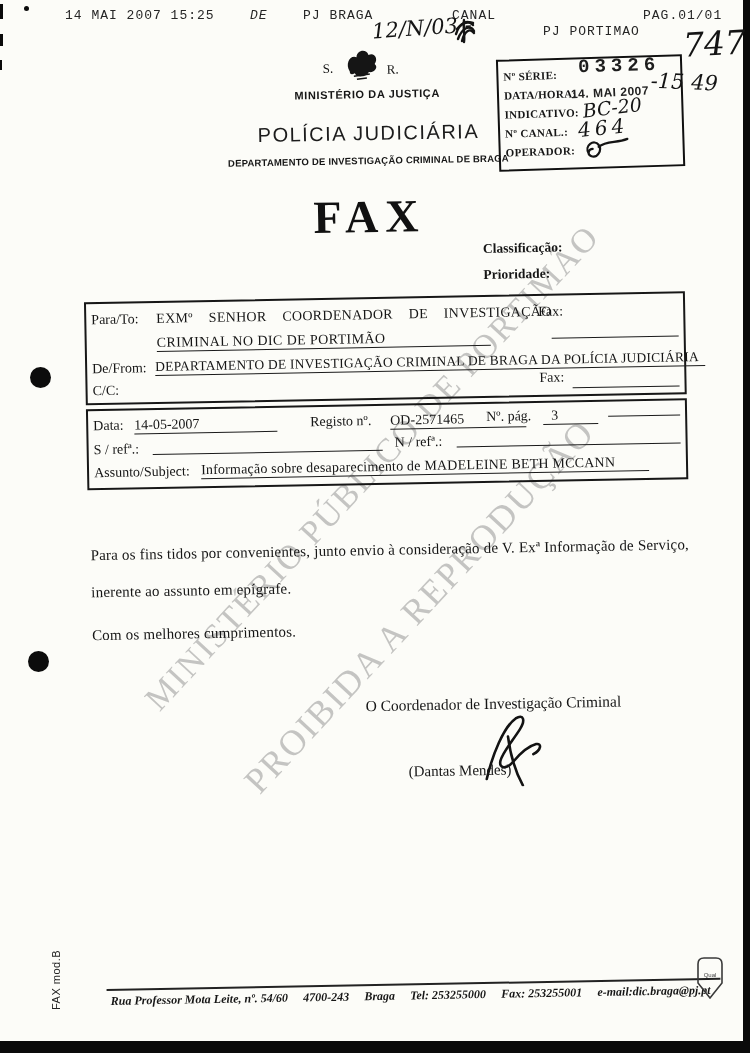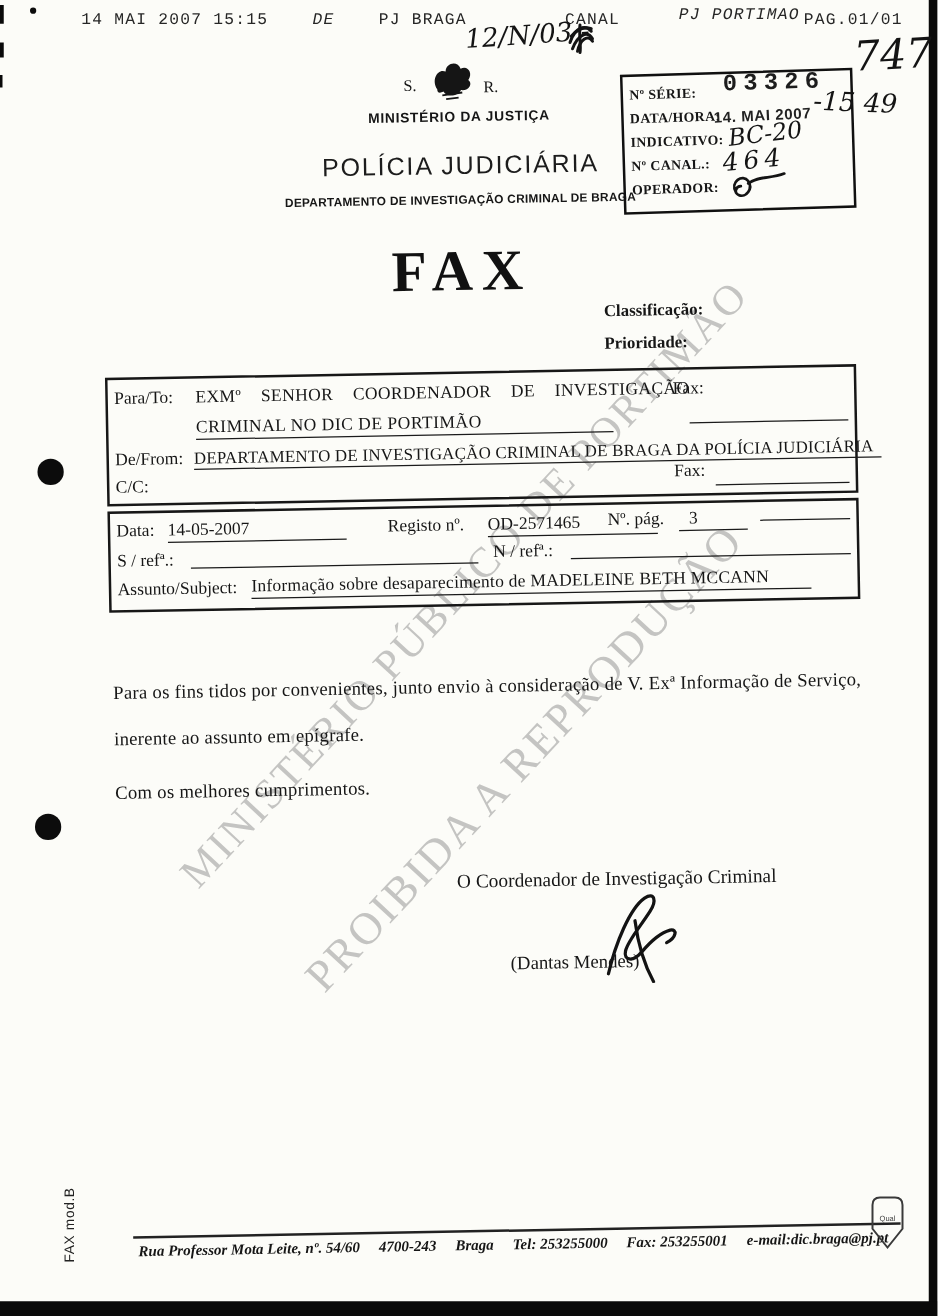--- a/index.html
+++ b/index.html
@@ -50,25 +50,25 @@
   <div class="abs band" style="right:0;top:0;width:7px;height:1053px;"></div>
   <div class="abs band" style="left:0;bottom:0;width:750px;height:12px;"></div>
   <div class="abs band" style="left:0;top:4px;width:3px;height:15px;"></div>
   <div class="abs band" style="left:0;top:34px;width:3px;height:12px;"></div>
   <div class="abs band" style="left:0;top:60px;width:2px;height:10px;"></div>
   <div class="abs hole" style="left:24px;top:6px;width:5px;height:5px;"></div>
 
   <div class="abs hole" style="left:30px;top:367px;width:21px;height:21px;"></div>
   <div class="abs hole" style="left:28px;top:651px;width:21px;height:21px;"></div>
 
-  <div class="abs txh" style="left:65px;top:8px;">14 MAI 2007  15:15</div>
+  <div class="abs txh" style="left:65px;top:8px;">14 MAI 2007  15:25</div>
   <div class="abs txh" style="left:250px;top:8px;font-style:italic;">DE</div>
   <div class="abs txh" style="left:303px;top:8px;">PJ BRAGA</div>
   <div class="abs txh" style="left:452px;top:8px;">CANAL</div>
-  <div class="abs txh" style="left:543px;top:4px;font-style:italic;">PJ PORTIMAO</div>
+  <div class="abs txh" style="left:543px;top:24px;">PJ PORTIMAO</div>
   <div class="abs txh" style="left:643px;top:8px;">PAG.01/01</div>
 
   <div class="abs hw" style="left:372px;top:16px;font-size:21px;transform:rotate(-4deg);">12/N/03 -</div>
   <svg class="abs" style="left:452px;top:14px;" width="26" height="30" viewBox="0 0 26 30">
     <g fill="none" stroke="#141414" stroke-width="2.4" stroke-linecap="round">
       <path d="M4,20 C8,8 16,5 21,11"></path>
       <path d="M6,25 C10,14 18,10 22,17"></path>
       <path d="M5,15 C10,9 15,7 21,9"></path>
       <path d="M10,27 C12,18 18,13 22,19"></path>
       <path d="M12,6 C11,14 13,22 12,28"></path>

